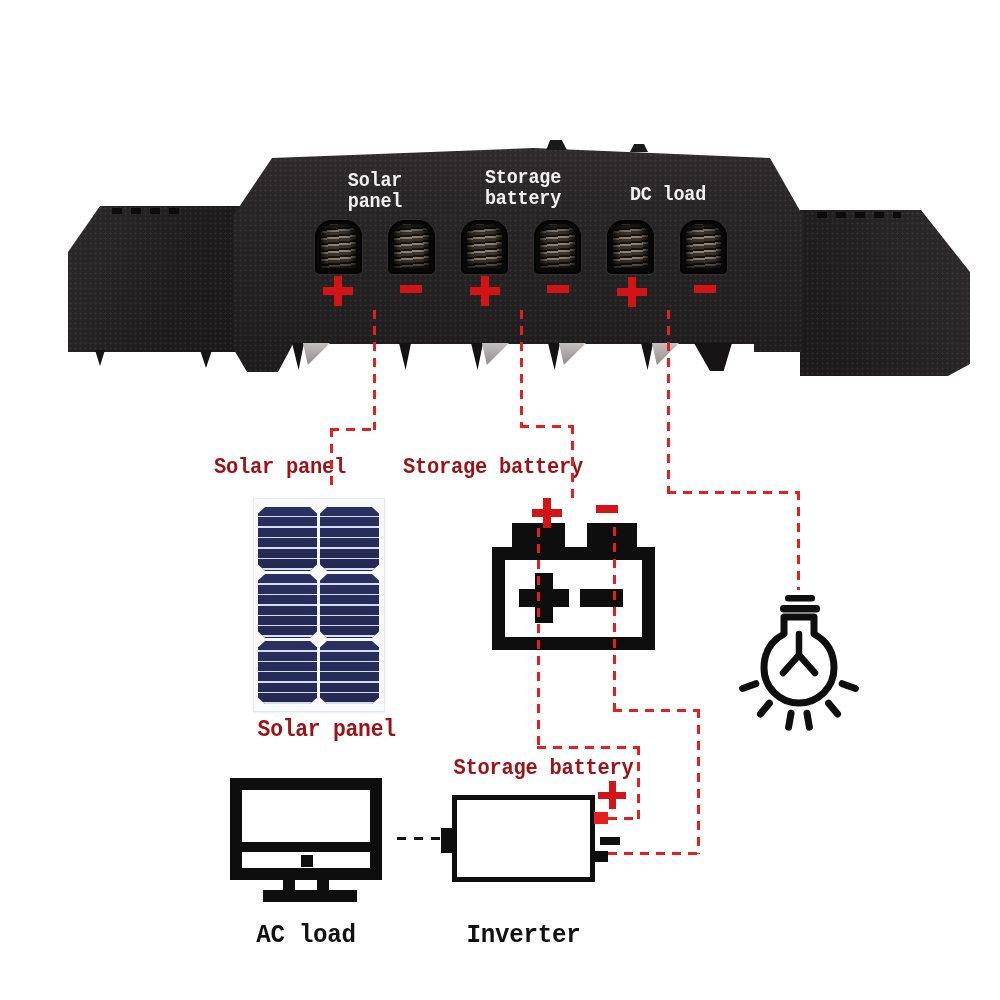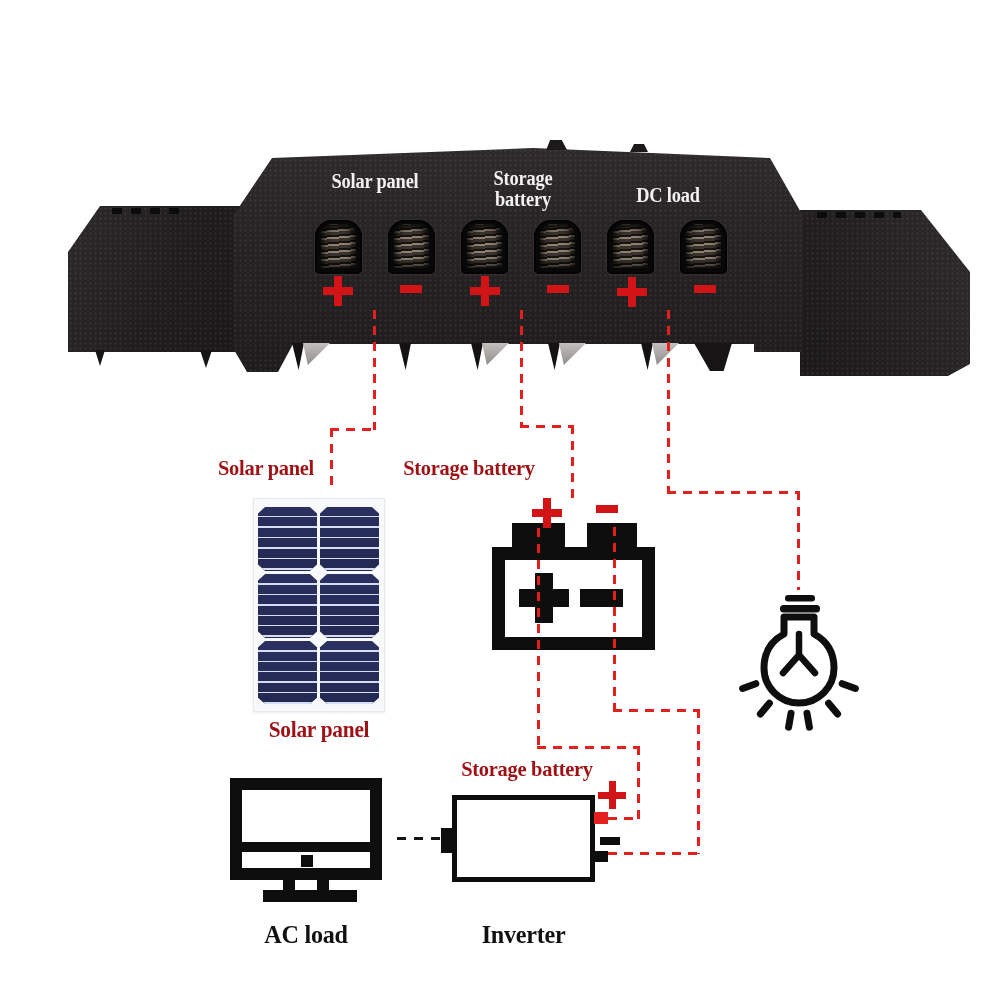--- a/index.html
+++ b/index.html
@@ -1,17 +1,17 @@
 <!DOCTYPE html>
 <html><head>
 <meta charset="utf-8">
 <style>
   html,body{margin:0;padding:0;background:#fff;}
   .canvas{position:relative;width:1000px;height:1000px;background:#ffffff;overflow:hidden;
-          font-family:Liberation Serif, serif;}
+          font-family:Liberation Mono, monospace;}
   .abs{position:absolute;}
 
   
   .wing{background:linear-gradient(115deg,#2d2a2b 0%,#201d1e 55%,#191718 100%);z-index:1;}
   .wingL{left:68px;top:206px;width:178px;height:146px;
          clip-path:polygon(32px 0,178px 0,178px 146px,0 146px,0 46px);}
   .wingR{left:800px;top:206px;width:170px;height:170px;
          background:linear-gradient(245deg,#302c2d 0%,#222021 55%,#1a1819 100%);
          clip-path:polygon(0 4px,121px 4px,170px 66px,170px 158px,148px 170px,0 170px);}
   .ctrl-body{left:233px;top:148px;width:570px;height:224px;z-index:2;

